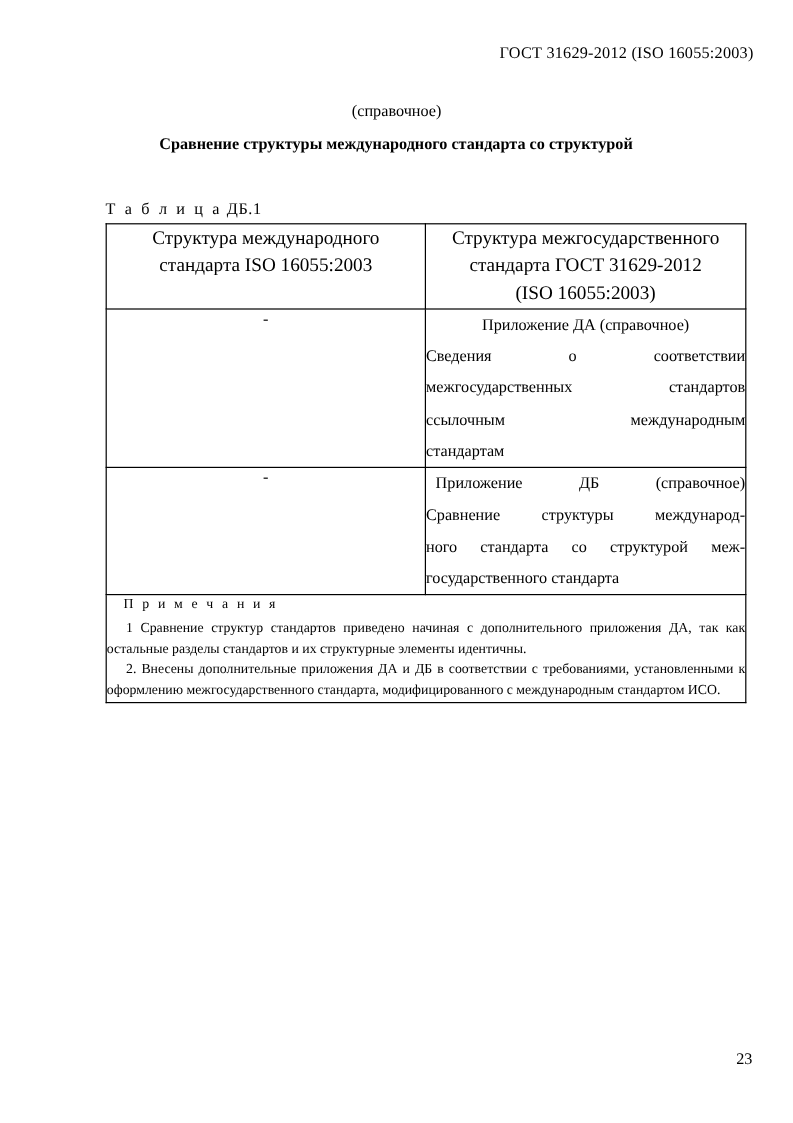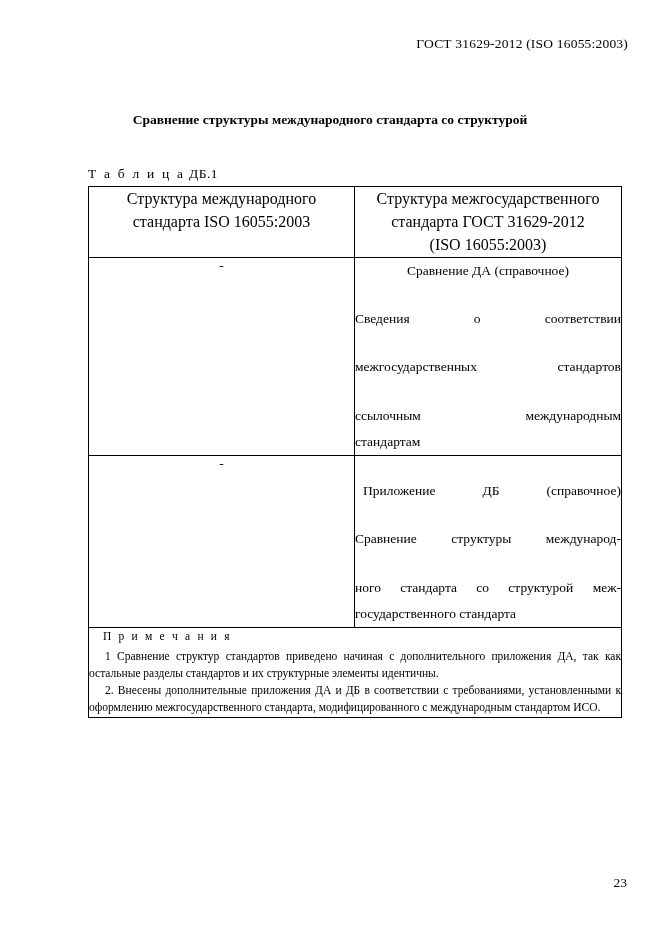--- a/index.html
+++ b/index.html
@@ -96,21 +96,20 @@
   }
   .body-right .first-line-ind {
     text-align: justify;
     text-align-last: justify;
     text-indent: 8px;
     font-family: Liberation Serif, serif;
   }
   .just {
     text-align: justify;
     text-align-last: justify;
-    margin-top: 22px;
   }
   .just-last-left {
     text-align: justify;
     text-align-last: left;
   }
   .notes-cell {
     font-size: 11.5px;
     line-height: 1.5;
     padding: 9px 12px 12px 12px;
     text-align: justify;
@@ -131,20 +130,21 @@
     text-align: right;
   }
 </style>
 </head>
 <body>
 
 <div class="page">
 
   <div class="header-std">ГОСТ  31629-2012 (ISO 16055:2003)</div>
 
+  <div class="subtitle-annex">(справочное)</div>
 
   <div class="title-block">
     <div>Сравнение структуры международного  стандарта со структурой</div>
   </div>
 
   <div class="table-caption">
     <span class="sp">Т а б л и ц а</span>
     <span>ДБ.1</span>
   </div>
 
@@ -162,21 +162,21 @@
         <td class="head-cell">
           <div>Структура межгосударственного</div>
           <div>стандарта ГОСТ  31629-2012</div>
           <div>(ISO 16055:2003)</div>
         </td>
       </tr>
 
       <tr>
         <td class="body-left">-</td>
         <td class="body-right">
-          <div class="first-line">Сравнение ДА (справочное)</div>
+          <div class="first-line">Приложение ДА (справочное)</div>
           <div class="just">Сведения о соответствии</div>
           <div class="just">межгосударственных стандартов</div>
           <div class="just">ссылочным международным</div>
           <div class="just-last-left">стандартам</div>
         </td>
       </tr>
 
       <tr>
         <td class="body-left">-</td>
         <td class="body-right">

